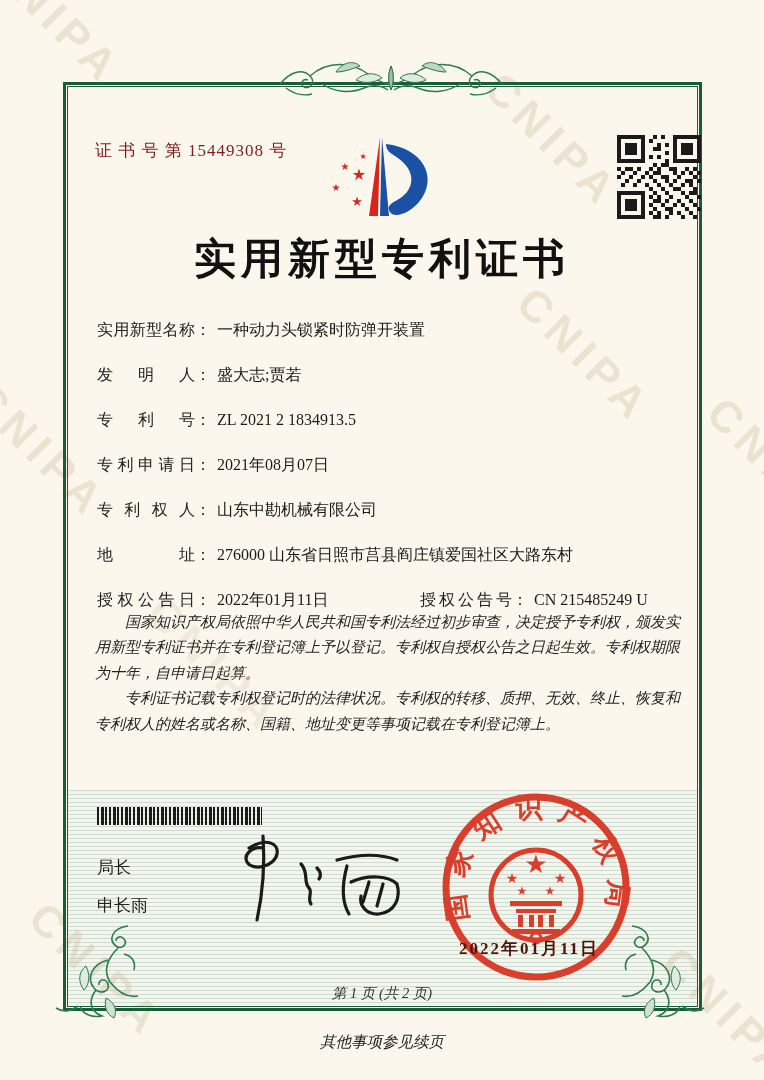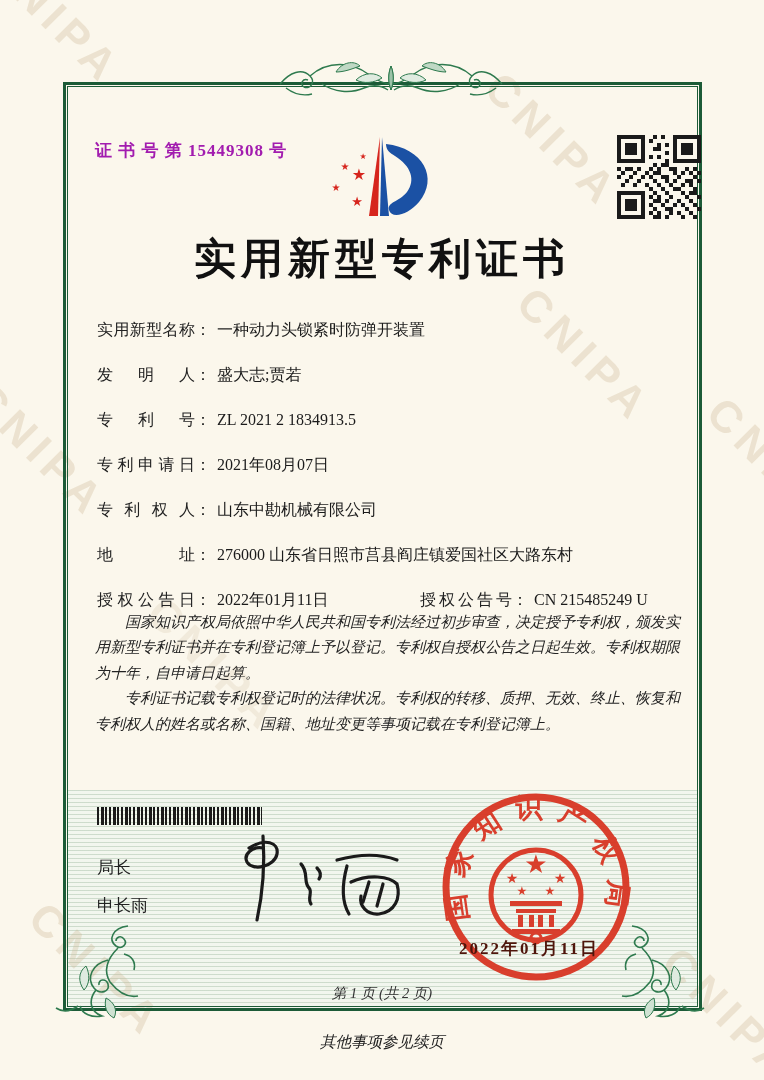--- a/index.html
+++ b/index.html
@@ -23,21 +23,21 @@
     content:"";position:absolute;inset:1px;border:1px solid #1C5B37;
   }
   
   .guilloche{
     position:absolute;left:67px;top:790px;width:631px;height:219px;z-index:1;
     background:
       repeating-linear-gradient(180deg, rgba(176,198,176,0.55) 0 1px, transparent 1px 4px),
       #F2F6EE;
   }
   .content{position:absolute;z-index:4;}
-  .cert-no{left:95px;top:139px;font-size:17px;letter-spacing:1px;color:#a21caf;font-weight:bold;}
+  .cert-no{left:95px;top:139px;font-size:17px;letter-spacing:1px;color:#7f1d1d;}
   .qr{left:617px;top:135px;width:84px;height:84px;}
   .logo{left:323px;top:130px;width:122px;height:98px;}
   .title{
     left:0;top:231px;width:764px;text-align:center;
     font-size:42px;font-weight:bold;letter-spacing:5px;color:#111;
   }
   .fields{left:97px;top:320px;width:580px;font-size:16px;}
   .frow{position:relative;height:45px;white-space:nowrap;}
   .flabel{
     display:inline-block;width:98px;text-align:justify;text-align-last:justify;

